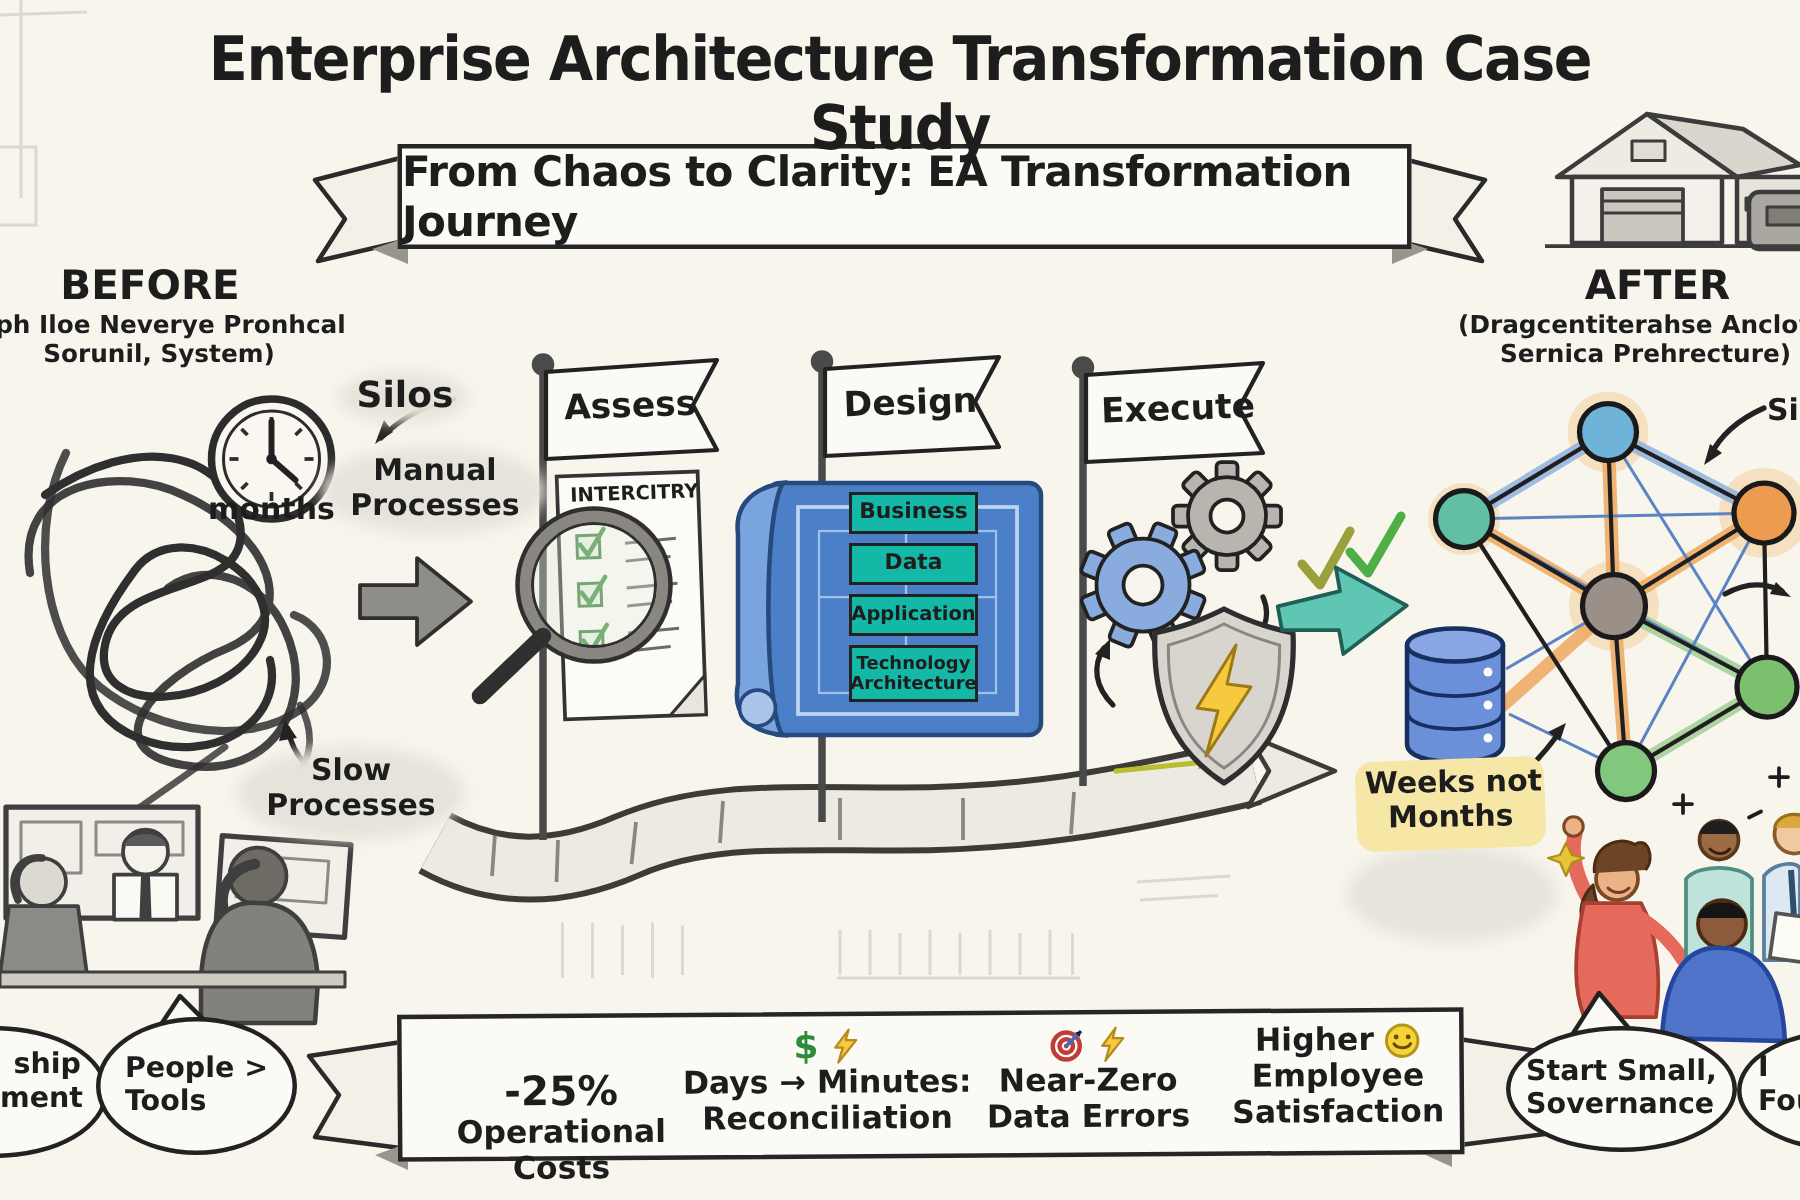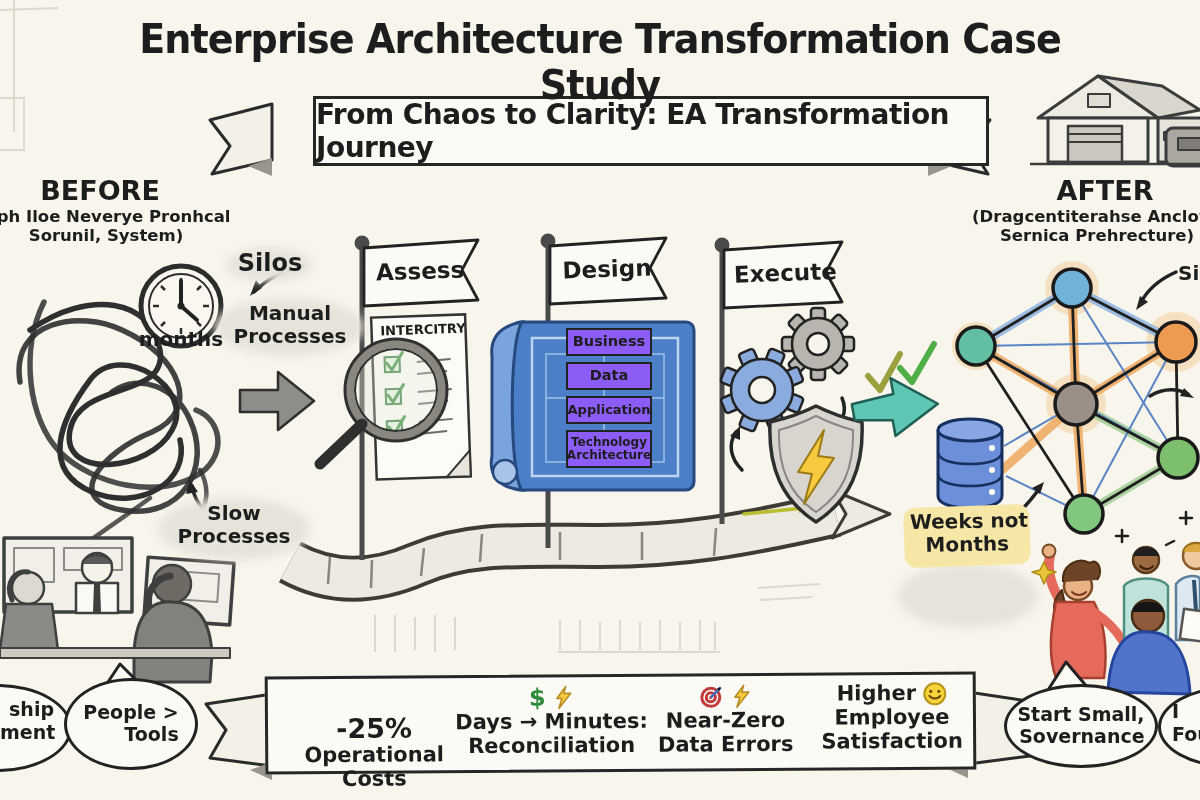--- a/index.html
+++ b/index.html
@@ -8,22 +8,22 @@
   #stage svg.scene{position:absolute;left:0;top:0;z-index:1;}
   .blob{position:absolute;background:#e6e3da;border-radius:50%;filter:blur(5px);z-index:2;}
   .hl{position:absolute;background:#f6e7a6;border-radius:12px;z-index:2;}
   .t{position:absolute;font-weight:bold;color:#1d1d1d;text-align:center;line-height:1.13;z-index:4;}
   .t span{display:block;white-space:nowrap;}
   .title{font-size:41px;letter-spacing:-1px;transform:scaleX(.93);}
   .band{position:absolute;background:#fcfaf4;border:3px solid #262626;z-index:3;
         display:flex;align-items:center;justify-content:center;}
   .bubble{position:absolute;background:#fcfaf4;border:3px solid #222;border-radius:50%;z-index:3;
           display:flex;align-items:center;justify-content:center;}
-  .bubble .t2{font-weight:bold;font-size:19px;text-align:right;line-height:1.15;}
-  .box{position:absolute;background:#8b5cf6;border:2.5px solid #222;z-index:4;font-weight:bold;
+  .bubble .t2{font-weight:bold;font-size:19px;text-align:left;line-height:1.15;}
+  .box{position:absolute;background:#14b8a6;border:2.5px solid #222;z-index:4;font-weight:bold;
        display:flex;align-items:center;justify-content:center;text-align:center;line-height:1.05;}
   .metric{position:absolute;top:7px;text-align:center;font-weight:bold;}
   .mval{font-size:27px;line-height:1.1;}
   .mline{font-size:21px;line-height:1.14;white-space:nowrap;}
   .micons{height:26px;display:flex;align-items:center;justify-content:center;gap:8px;}
   .dollar{color:#2e8b3a;font-size:24px;font-weight:bold;line-height:1;}
   .frag{position:absolute;font-weight:bold;font-size:19px;line-height:1.2;z-index:4;}
 </style>
 </head>
 <body>
@@ -416,21 +416,21 @@
 </svg>
 
 <div class="blob" style="left:226px;top:248px;width:86px;height:34px;"></div>
 <div class="blob" style="left:214px;top:298px;width:150px;height:58px;"></div>
 <div class="blob" style="left:158px;top:498px;width:152px;height:62px;"></div>
 <div class="blob" style="left:898px;top:564px;width:140px;height:64px;"></div>
 <div class="hl" style="left:904px;top:506px;width:126px;height:60px;transform:rotate(-2deg);"></div>
 
 <div class="t title" style="left:90px;top:16px;width:1020px;">Enterprise Architecture Transformation Case Study</div>
 
-<div class="band" style="left:265px;top:96px;width:670px;height:64px;margin-left:48px;">
+<div class="band" style="left:265px;top:96px;width:670px;height:64px;">
   <div class="t2" style="font-weight:bold;font-size:28px;letter-spacing:-0.5px;">From Chaos to Clarity: EA Transformation Journey</div>
 </div>
 
 <div class="t" style="left:30px;top:176px;width:140px;font-size:27px;">BEFORE</div>
 <div class="t" style="left:-14px;top:208px;width:240px;font-size:16.5px;">
   <span>vph Iloe Neverye Pronhcal</span>
       <span>Sorunil, System)</span>
 </div>
 <div class="t" style="left:230px;top:250px;width:80px;font-size:24px;">Silos</div>
 <div class="t" style="left:136px;top:328px;width:90px;font-size:20px;">months</div>

